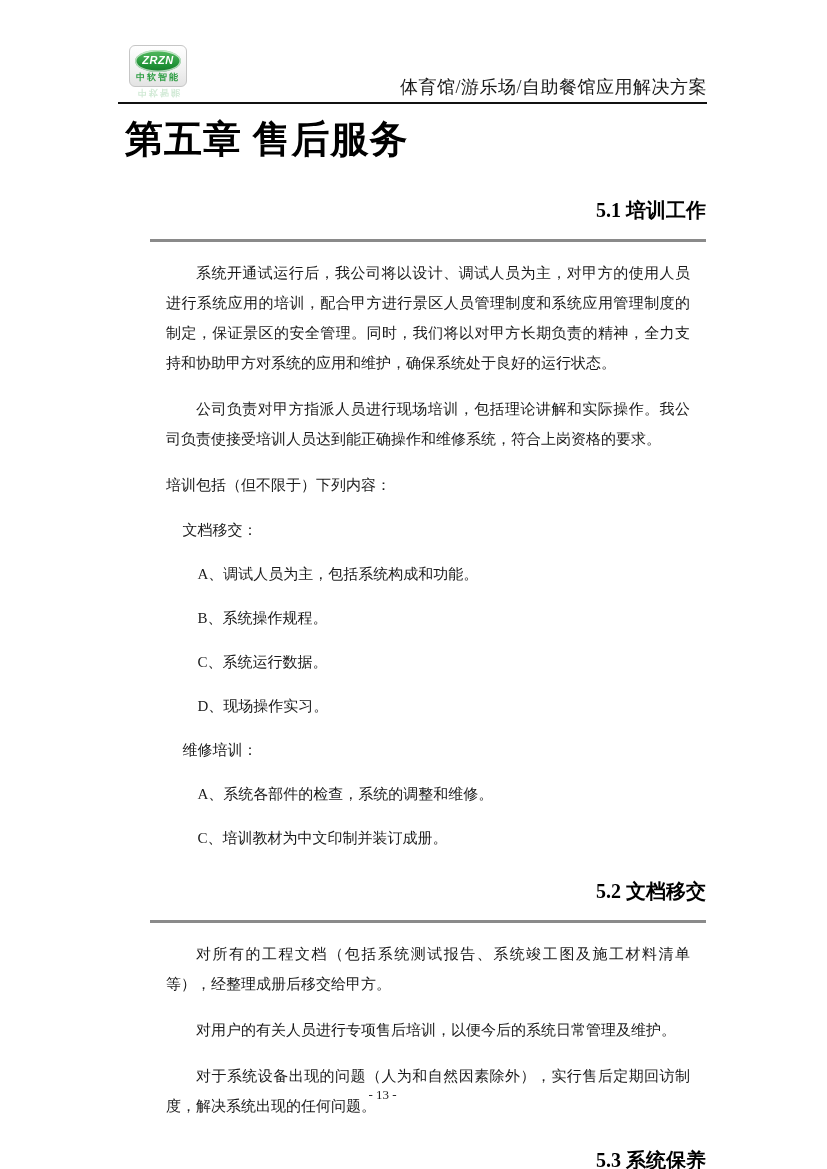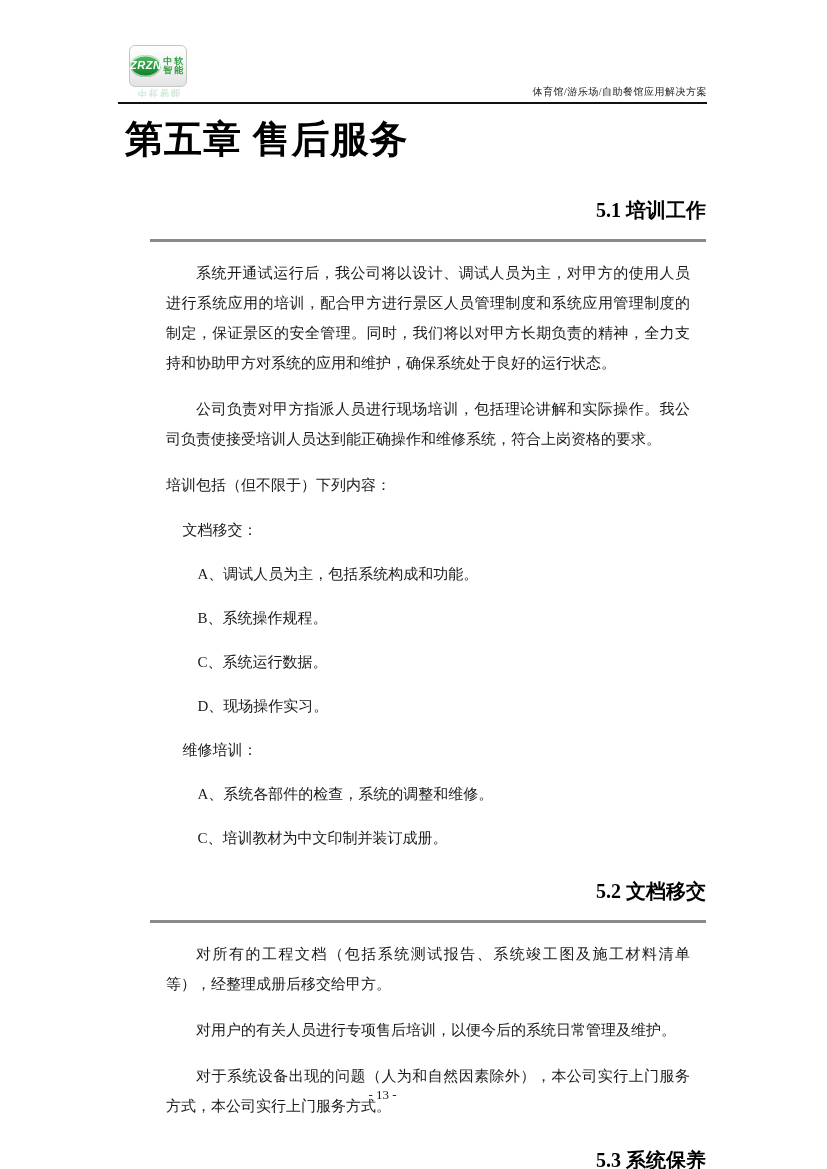--- a/index.html
+++ b/index.html
@@ -23,21 +23,21 @@
     margin:0 120px 0 118px;
     height:104px;
     border-bottom:2px solid var(--header-line);
     box-sizing:border-box;
   }
   .logo{position:absolute;left:11px;top:45px;width:62px;text-align:center;}
   .logo-tile{
     width:58px;height:42px;box-sizing:border-box;
     border:1px solid #c6c6c6;border-radius:6px;
     background:linear-gradient(180deg,#ffffff 0%,#f2f2f2 55%,#e3e3e3 100%);
-    display:flex;flex-direction:row;align-items:center;justify-content:center;
+    display:flex;flex-direction:column;align-items:center;justify-content:center;
     gap:1px;
   }
   .logo-oval{
     width:46px;height:22px;border-radius:50%;
     background:linear-gradient(180deg,#55bb61 0%,#1f9136 70%,#167a2a 100%);
     box-shadow:inset 0 0 0 1.5px rgba(255,255,255,.65);
     display:flex;align-items:center;justify-content:center;
   }
   .logo-brand{
     color:#ffffff;font-family:"Liberation Sans","DejaVu Sans",sans-serif;
@@ -48,21 +48,21 @@
     color:var(--green);font-family:"Liberation Sans","DejaVu Sans",sans-serif;
     font-weight:bold;font-size:9px;letter-spacing:2px;line-height:1;
   }
   .logo-reflect{
     transform:scaleY(-1);opacity:.22;margin-top:1px;
     color:var(--green);font-family:"Liberation Sans","DejaVu Sans",sans-serif;
     font-weight:bold;font-size:9px;letter-spacing:2px;line-height:1;
   }
   .doc-title{
     position:absolute;right:0;bottom:3px;
-    font-size:10px;letter-spacing:.5px;color:#1a1a1a;
+    font-size:18px;letter-spacing:.5px;color:#1a1a1a;
   }
   
   .chapter{
     margin:13px 120px 0 125px;
     font-size:38px;line-height:44px;font-weight:bold;color:#000;
     letter-spacing:1px;
   }
   
   #sections{margin:0 121px 0 150px;}
   .doc-section{margin-top:27px;}
@@ -116,21 +116,21 @@
         <p class="item">D、现场操作实习。</p>
         <p class="label">维修培训：</p>
         <p class="item">A、系统各部件的检查，系统的调整和维修。</p>
         <p class="item">C、培训教材为中文印制并装订成册。</p>
       </section>
       <section class="doc-section">
         <h2 class="section-heading">5.2 文档移交</h2>
         <div class="rule"></div>
         <p class="indent">对所有的工程文档（包括系统测试报告、系统竣工图及施工材料清单等），经整理成册后移交给甲方。</p>
         <p class="indent">对用户的有关人员进行专项售后培训，以便今后的系统日常管理及维护。</p>
-        <p class="indent">对于系统设备出现的问题（人为和自然因素除外），本公司实行上门服务方式，本公司实行上门服务方式。</p>
+        <p class="indent">对于系统设备出现的问题（人为和自然因素除外），实行售后定期回访制度，解决系统出现的任何问题。</p>
       </section>
       <section class="doc-section">
         <h2 class="section-heading">5.3 系统保养</h2>
         <div class="rule"></div>
       </section>
     </main>
 
   <div class="footer">
     <span>- 13 -</span>
   </div>

